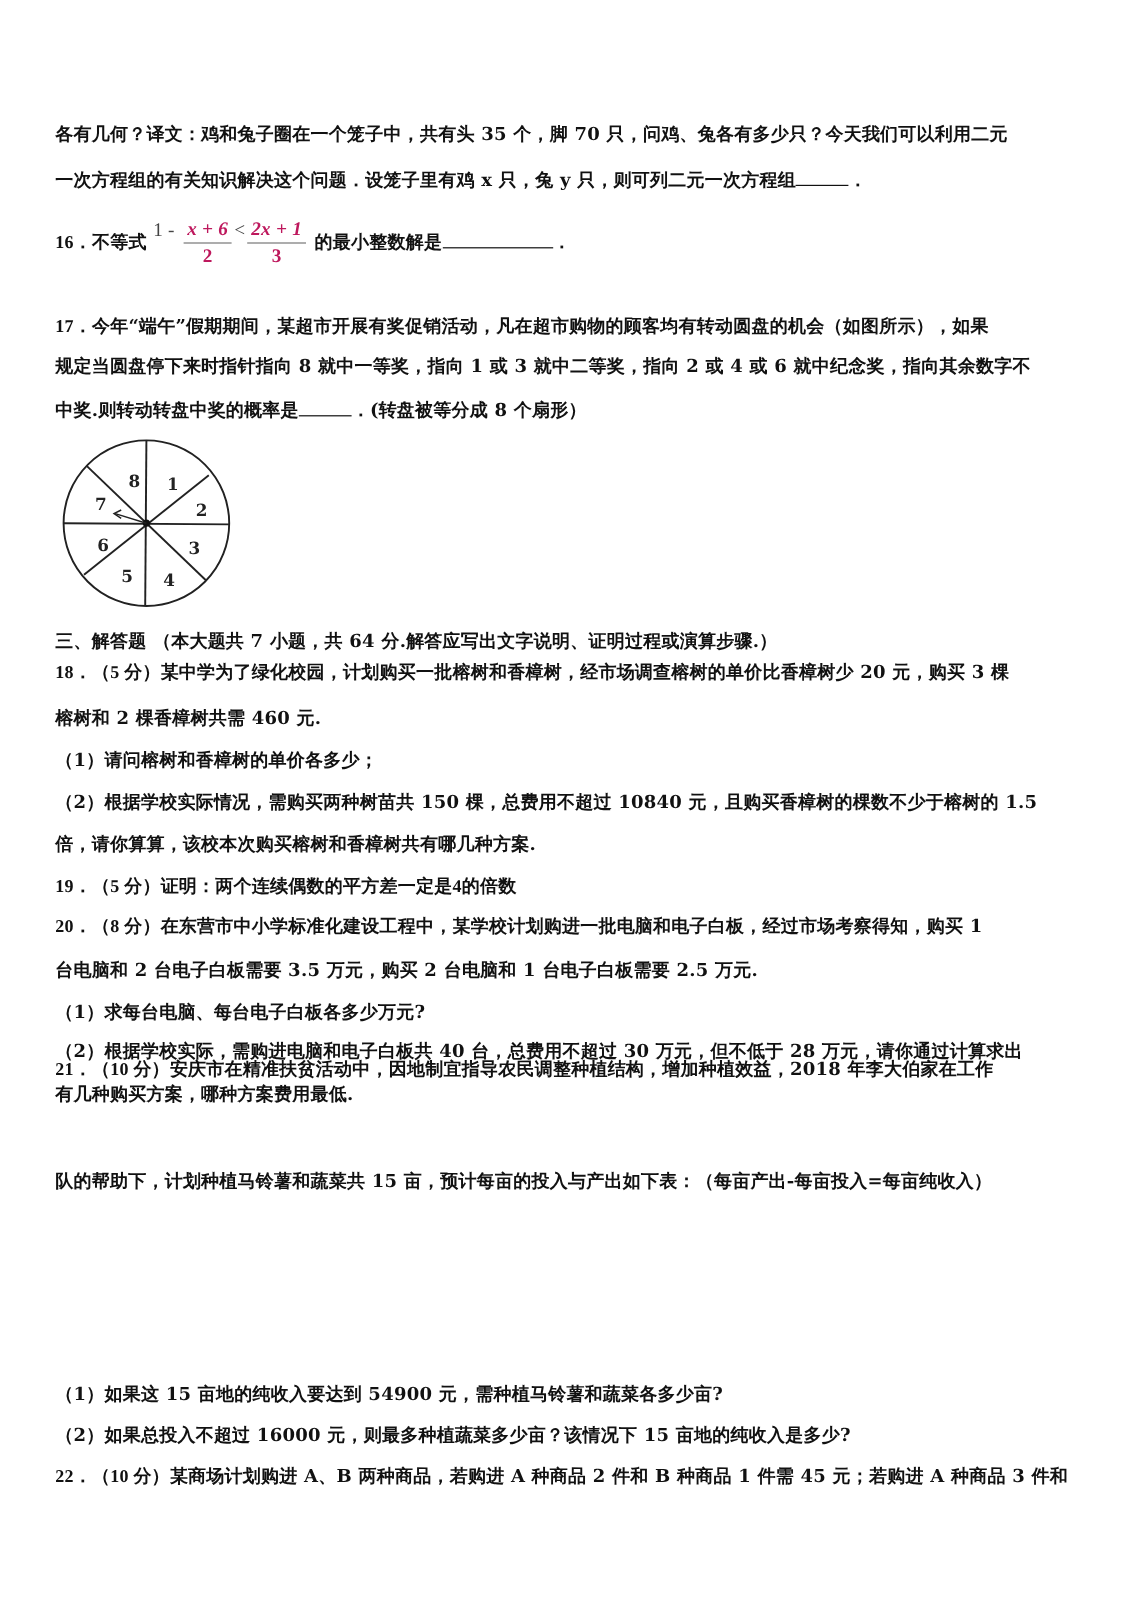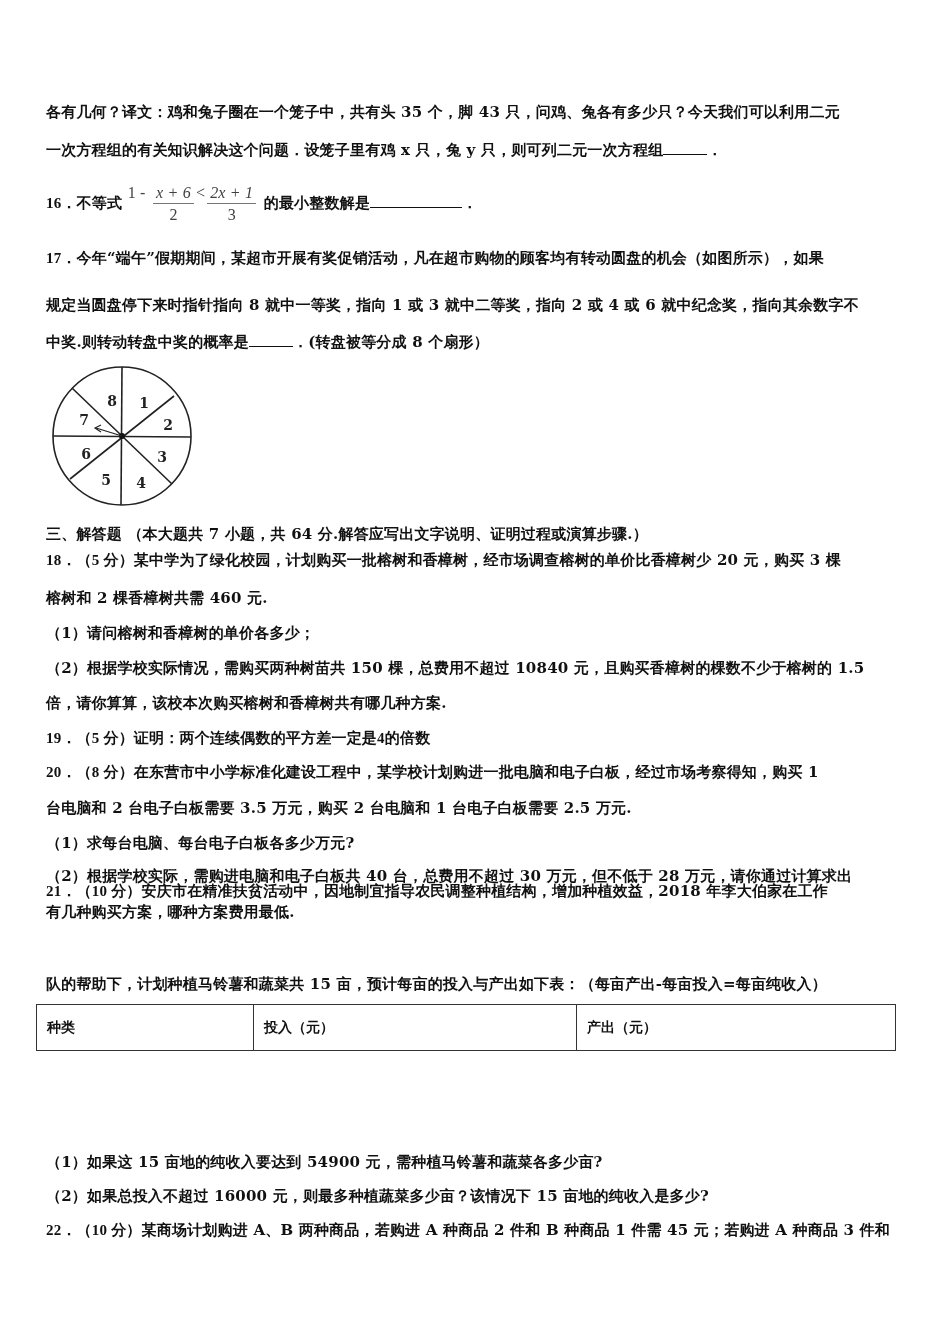--- a/index.html
+++ b/index.html
@@ -4,46 +4,46 @@
 <style>
   html, body { margin: 0; padding: 0; background: #ffffff; }
   body {
     width: 950px; height: 1344px; position: relative; overflow: hidden;
     font-family: "DejaVu Serif", "Liberation Serif", serif;
     color: #111; font-size: 15px; font-weight: bold;
   }
   .line { position: absolute; left: 46px; white-space: nowrap; line-height: 20px; letter-spacing: 0.2px; }
   .num { font-weight: bold; font-family: "Liberation Serif", serif; }
   .blank { display: inline-block; border-bottom: 1px solid #111; vertical-align: baseline; height: 14px; }
-  .frac { display: inline-block; vertical-align: middle; text-align: center; font-weight: normal; font-style: italic; color: #404040; font-family: "Liberation Serif", serif; font-size: 16px; margin: 0 2px; }
+  .frac { display: inline-block; vertical-align: middle; text-align: center; font-weight: bold; font-style: italic; color: #be185d; font-family: "Liberation Serif", serif; font-size: 16px; margin: 0 2px; }
   .frac .top { display: block; border-bottom: 1px solid #777; padding: 0 3px; line-height: 20px; }
   .frac .bot { display: block; line-height: 22px; font-style: normal; }
   .math { font-weight: normal; color: #444; font-family: "Liberation Serif", serif; font-size: 16px; vertical-align: 10px; }
   table.data { position: absolute; left: 36px; top: 1004px; width: 860px; border-collapse: collapse; }
   table.data td { border: 1.5px solid #333; height: 45px; padding: 0 10px; vertical-align: middle; font-size: 14px; }
   table.data td:nth-child(1) { width: 196px; }
   table.data td:nth-child(2) { width: 302px; }
   .spinner { position: absolute; left: 46px; top: 364px; }
 </style>
 </head>
 <body>
 
-<div class="line" style="top:102px">各有几何？译文：鸡和兔子圈在一个笼子中，共有头 35 个，脚 43 只，问鸡、兔各有多少只？今天我们可以利用二元</div>
+<div class="line" style="top:102px">各有几何？译文：鸡和兔子圈在一个笼子中，共有头 35 个，脚 70 只，问鸡、兔各有多少只？今天我们可以利用二元</div>
 <div class="line" style="top:140px">
   <span>一次方程组的有关知识解决这个问题．设笼子里有鸡 x 只，兔 y 只，则可列二元一次方程组</span><span class="blank" style="width:44px"></span><span>．</span>
 </div>
 
 <div class="line" style="top:172px; line-height:42px">
   <span class="num">16．</span><span>不等式</span>
   <span class="math">1 -</span>
   <span class="frac"><span class="top">x + 6</span><span class="bot">2</span></span><span class="math">&lt;</span><span class="frac"><span class="top">2x + 1</span><span class="bot">3</span></span>
   <span>的最小整数解是</span><span class="blank" style="width:92px"></span><span>．</span>
 </div>
 
-<div class="line" style="top:248px"><span class="num">17．</span><span>今年“端午”假期期间，某超市开展有奖促销活动，凡在超市购物的顾客均有转动圆盘的机会（如图所示），如果</span></div>
+<div class="line" style="top:262px"><span class="num">17．</span><span>今年“端午”假期期间，某超市开展有奖促销活动，凡在超市购物的顾客均有转动圆盘的机会（如图所示），如果</span></div>
 <div class="line" style="top:295px">规定当圆盘停下来时指针指向 8 就中一等奖，指向 1 或 3 就中二等奖，指向 2 或 4 或 6 就中纪念奖，指向其余数字不</div>
 <div class="line" style="top:332px">
   <span>中奖.则转动转盘中奖的概率是</span><span class="blank" style="width:44px"></span><span>．(转盘被等分成 8 个扇形）</span>
 </div>
 
 <svg class="spinner" width="150" height="145" viewBox="0 0 150 145">
   <circle cx="76" cy="72" r="69" fill="#fff" stroke="#222" stroke-width="1.6"></circle>
   <g stroke="#222" stroke-width="1.6">
     <line x1="76" y1="3" x2="75" y2="141"></line>
     <line x1="7" y1="72" x2="145" y2="73"></line>
@@ -79,24 +79,19 @@
 <div class="line" style="top:798px">台电脑和 2 台电子白板需要 3.5 万元，购买 2 台电脑和 1 台电子白板需要 2.5 万元.</div>
 <div class="line" style="top:833px">（1）求每台电脑、每台电子白板各多少万元?</div>
 <div class="line" style="top:866px">（2）根据学校实际，需购进电脑和电子白板共 40 台，总费用不超过 30 万元，但不低于 28 万元，请你通过计算求出</div>
 <div class="line" style="top:902px">有几种购买方案，哪种方案费用最低.</div>
 
 <div class="line" style="top:881px"><span class="num">21．（10 分）</span><span>安庆市在精准扶贫活动中，因地制宜指导农民调整种植结构，增加种植效益，2018 年李大伯家在工作</span></div>
 <div class="line" style="top:974px">队的帮助下，计划种植马铃薯和蔬菜共 15 亩，预计每亩的投入与产出如下表：（每亩产出-每亩投入=每亩纯收入）</div>
 
 <table class="data">
   <tbody>
-      <tr>
-    <td>种类</td>
-    <td>投入（元）</td>
-    <td>产出（元）</td>
-  </tr>
 </tbody>
   </table>
 
 <div class="line" style="top:1152px">（1）如果这 15 亩地的纯收入要达到 54900 元，需种植马铃薯和蔬菜各多少亩?</div>
 <div class="line" style="top:1186px">（2）如果总投入不超过 16000 元，则最多种植蔬菜多少亩？该情况下 15 亩地的纯收入是多少?</div>
 
 <div class="line" style="top:1220px"><span class="num">22．（10 分）</span><span>某商场计划购进 A、B 两种商品，若购进 A 种商品 2 件和 B 种商品 1 件需 45 元；若购进 A 种商品 3 件和</span></div>
 
 </body></html>

